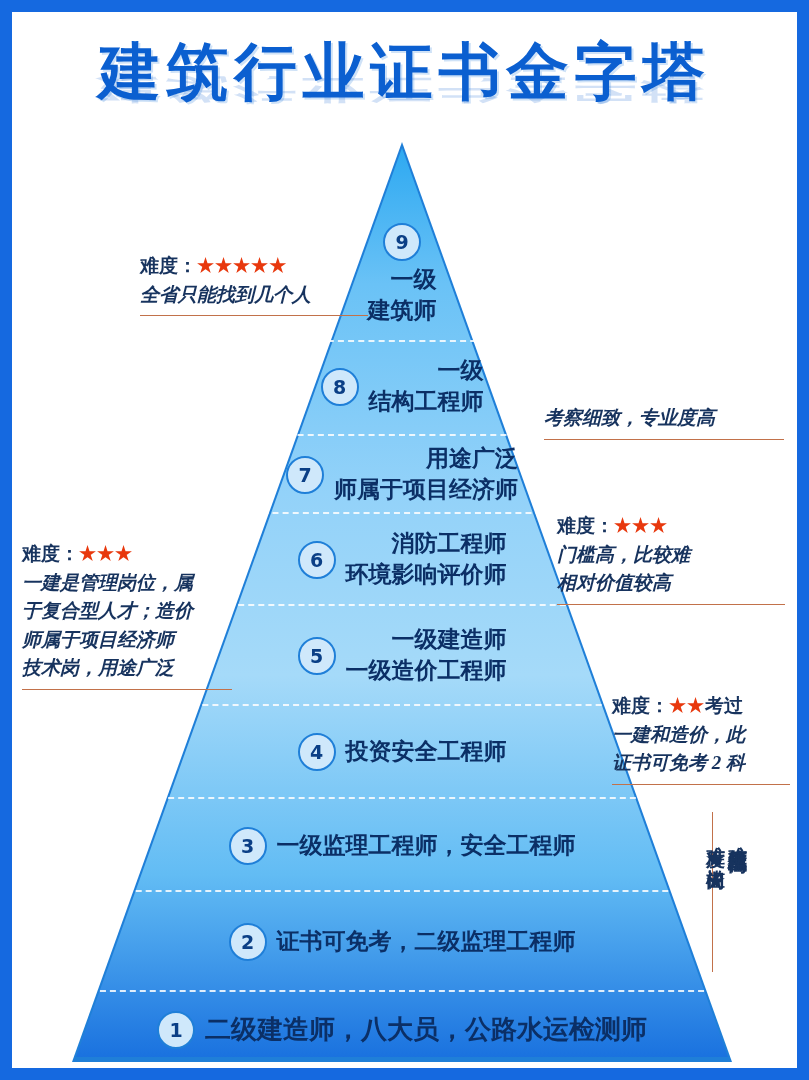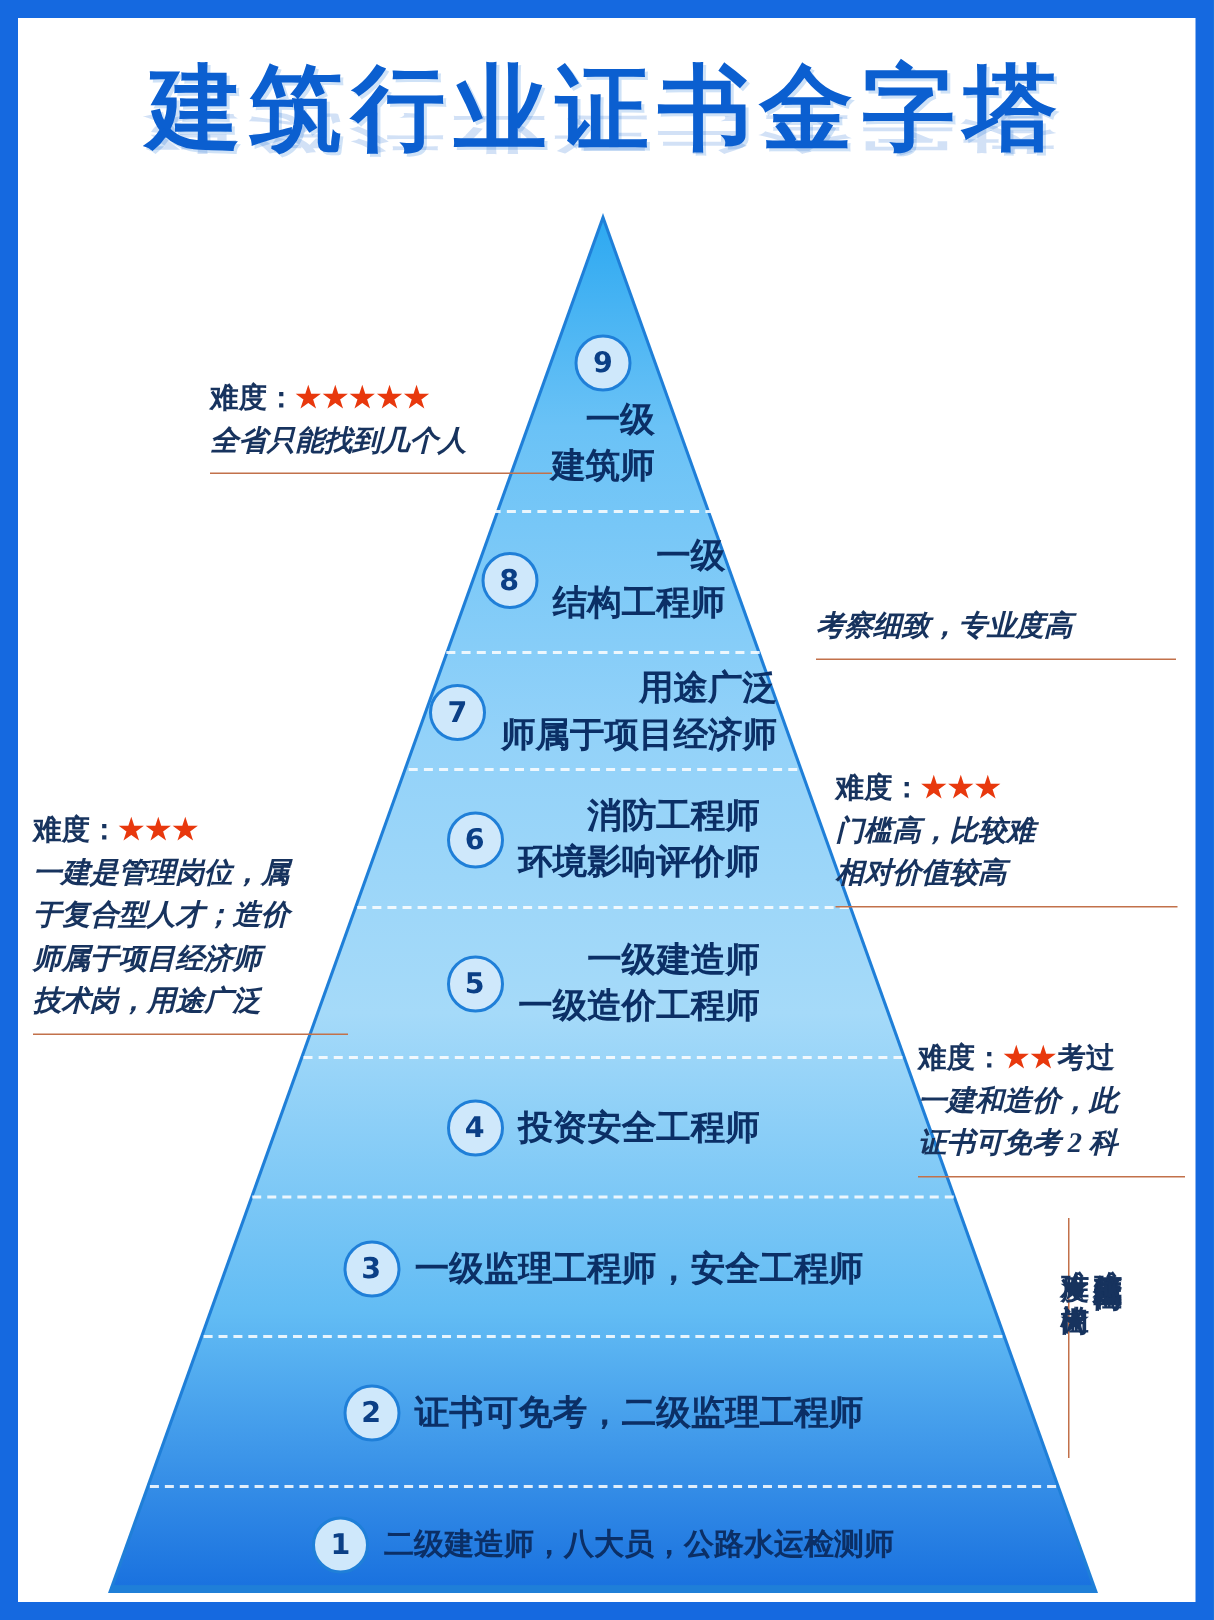--- a/index.html
+++ b/index.html
@@ -182,21 +182,21 @@
       <div class="rowtext">一级监理工程师，安全工程师</div>
     </div>
 
     <div class="row" style="top:760px;left:0;width:660px;height:80px;">
       <div class="num">2</div>
       <div class="rowtext">证书可免考，二级监理工程师</div>
     </div>
 
     <div class="row" style="top:858px;left:0;width:660px;height:60px;">
       <div class="num">1</div>
-      <div class="rowtext" style="font-size:20px;">二级建造师，八大员，公路水运检测师</div>
+      <div class="rowtext" style="font-size:26px;">二级建造师，八大员，公路水运检测师</div>
     </div>
   </div>
 
   <div class="ann" style="left:108px;top:240px;width:228px;margin-left:20px;">
     <div class="hdr">
       <span>难度：</span><span class="stars">★★★★★</span>
     </div>
     <div class="body">全省只能找到几个人</div>
     <hr class="rule">
   </div>

